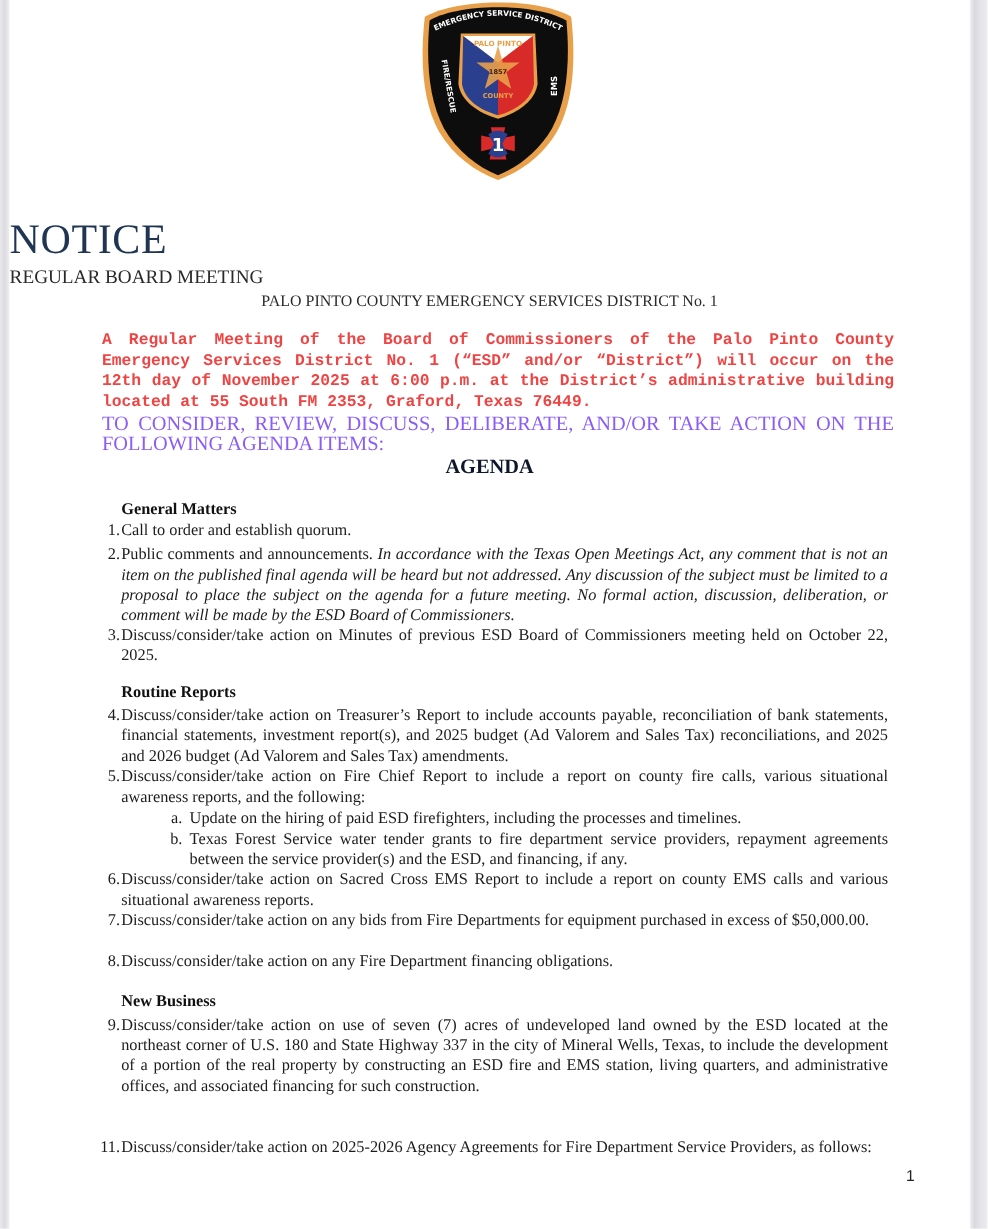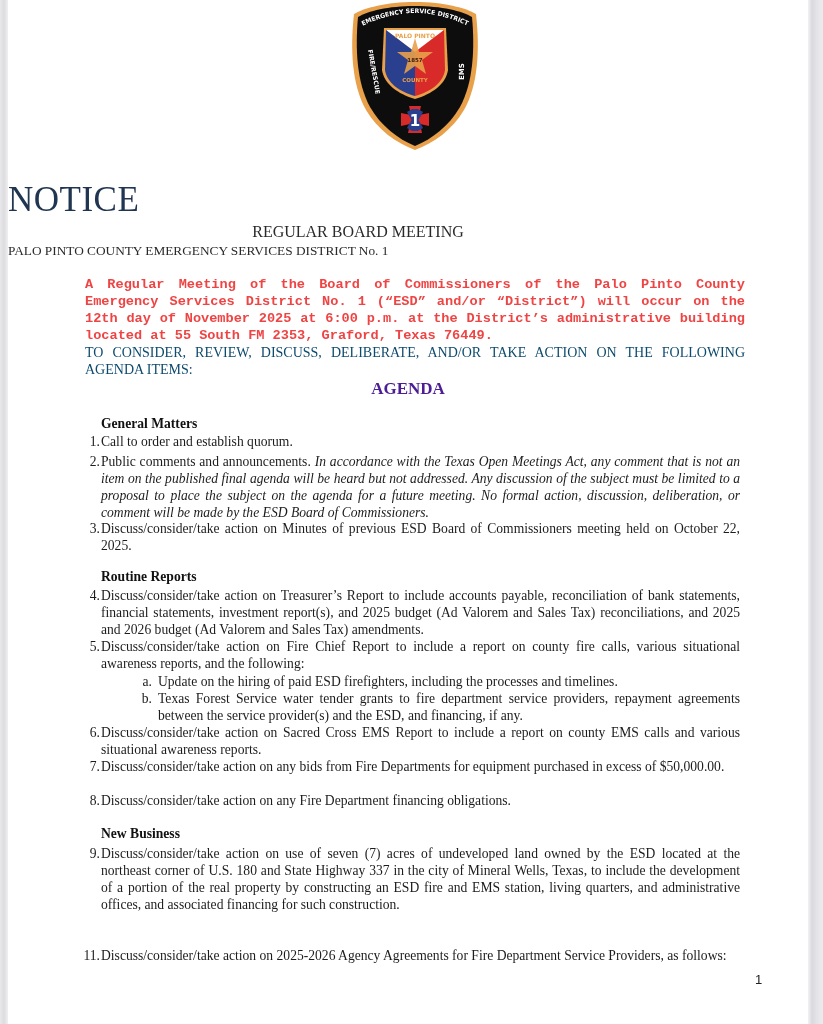--- a/index.html
+++ b/index.html
@@ -10,33 +10,33 @@
       background: linear-gradient(to right, #e9e9ec 0, #dcdce0 4px, #f0f0f2 8px); }
     .edge-right { position: absolute; right: 0; top: 0; width: 15px; height: 1024px;
       background: linear-gradient(to right, #f2f2f4 0, #dadade 4px, #e4e4e8 9px, #ececef 15px); }
 
     .page { position: absolute; left: 8px; top: 0; width: 800px; height: 1024px; background: #fff; }
 
     .logo { position: absolute; left: 338px; top: 0; width: 138px; height: 152px; }
 
     .notice-title { position: absolute; left: 0; width: 800px; top: 180px; 
       font-size: 35px; color: #1f3551; letter-spacing: 0.5px; }
-    .subtitle { position: absolute; left: 0; width: 700px; top: 223px; text-align: center;
+    .subtitle { position: absolute; left: 0; width: 700px; top: 223px; 
       font-size: 16px; color: #2a2a2a; }
-    .district { position: absolute; left: 0; width: 800px; top: 243px; text-align: left;
+    .district { position: absolute; left: 0; width: 800px; top: 243px; text-align: center;
       font-size: 13.3px; color: #2a2a2a; }
 
     .intro { position: absolute; left: 77px; width: 660px; top: 276px; font-weight: bold;
       font-size: 13.6px; line-height: 17px; text-align: justify; color: #ef4444; font-family: Liberation Mono, monospace; }
 
-    .consider { position: absolute; left: 77px; width: 660px; top: 344px; font-size: 14px;
-      line-height: 17px; text-align: justify; text-align-last: left; color: #0c4a6e; }
+    .consider { position: absolute; left: 77px; width: 660px; top: 344px; font-size: 17px;
+      line-height: 17px; text-align: justify; text-align-last: left; color: #8b5cf6; }
 
     .agenda-title { position: absolute; left: 0; width: 800px; top: 379px; text-align: center;
-      font-weight: bold; font-size: 17px; color: #4c1d95; }
+      font-weight: bold; font-size: 17px; color: #0f172a; }
 
     .section { position: absolute; left: 93px; font-weight: bold; font-size: 13.6px; color: #111; }
 
     .item { position: absolute; left: 72px; width: 660px; font-size: 13.6px; line-height: 17px;
       color: #1c1c1c; }
     .item .num { position: absolute; left: 0; top: 0; width: 20px; text-align: right; }
     .item .txt { display: block; margin-left: 21px; text-align: justify; }
     .item .txt.last-left { text-align-last: left; }
     .item i { font-style: italic; }
 

